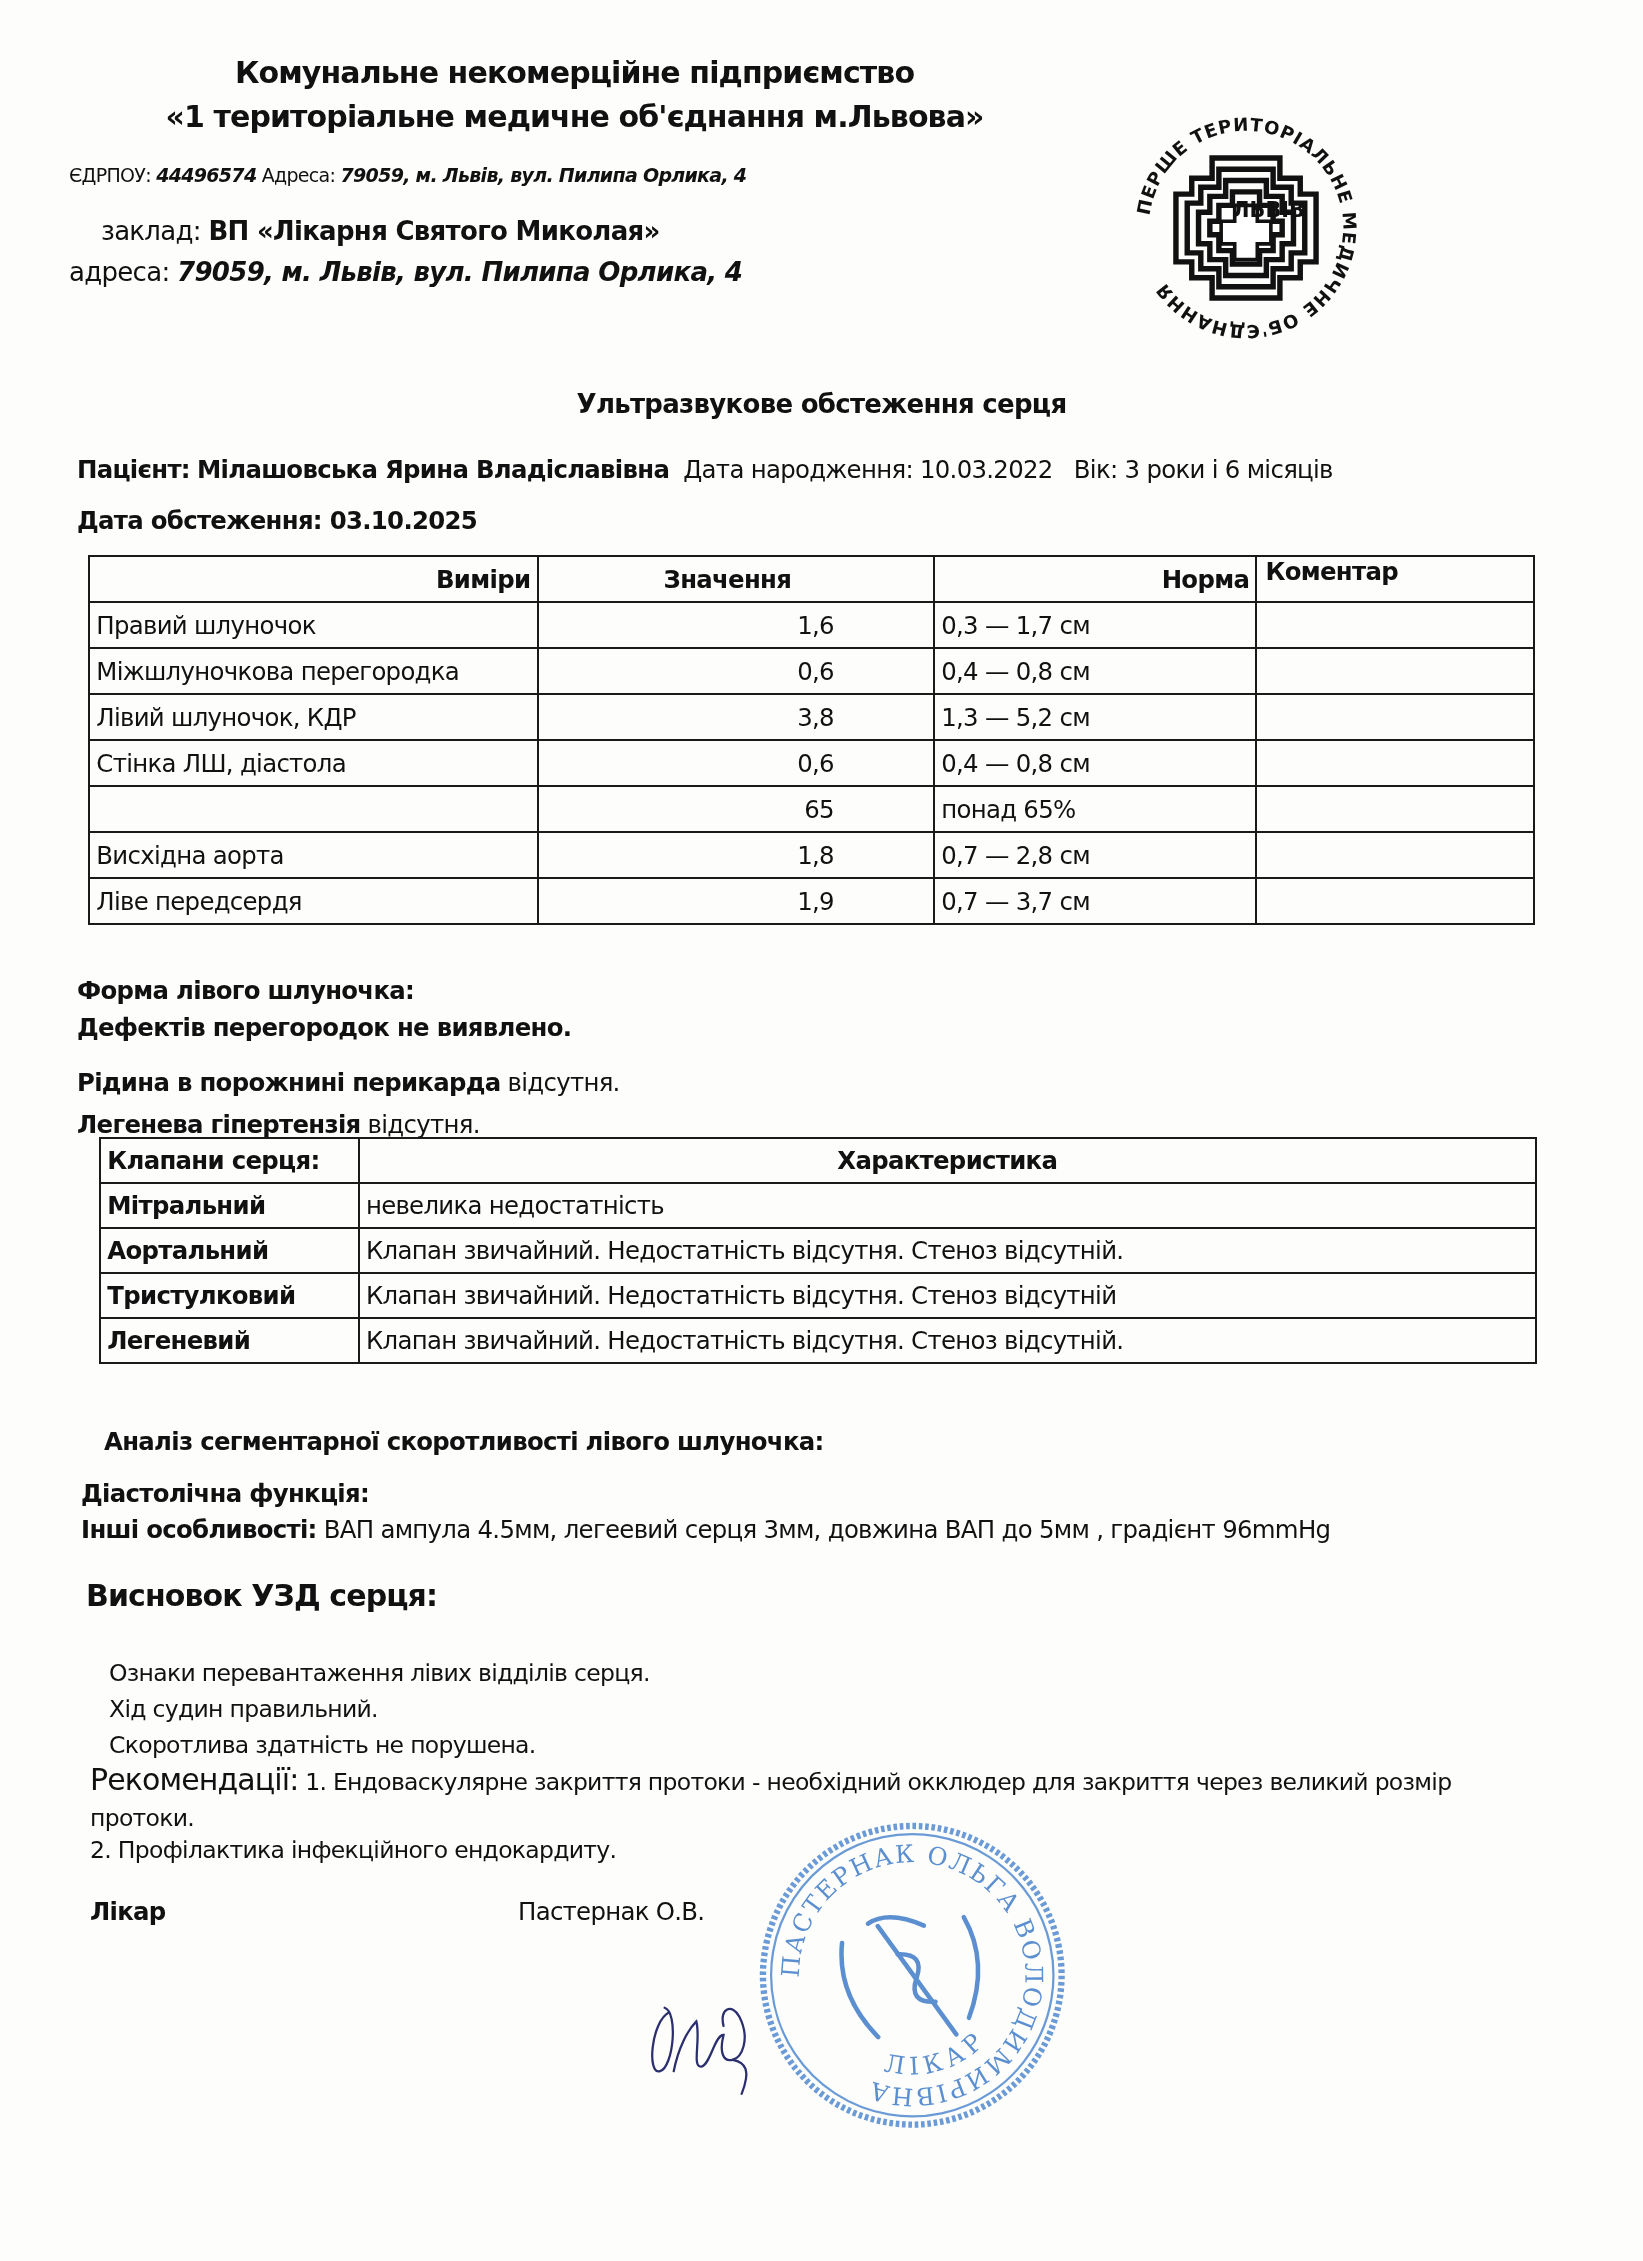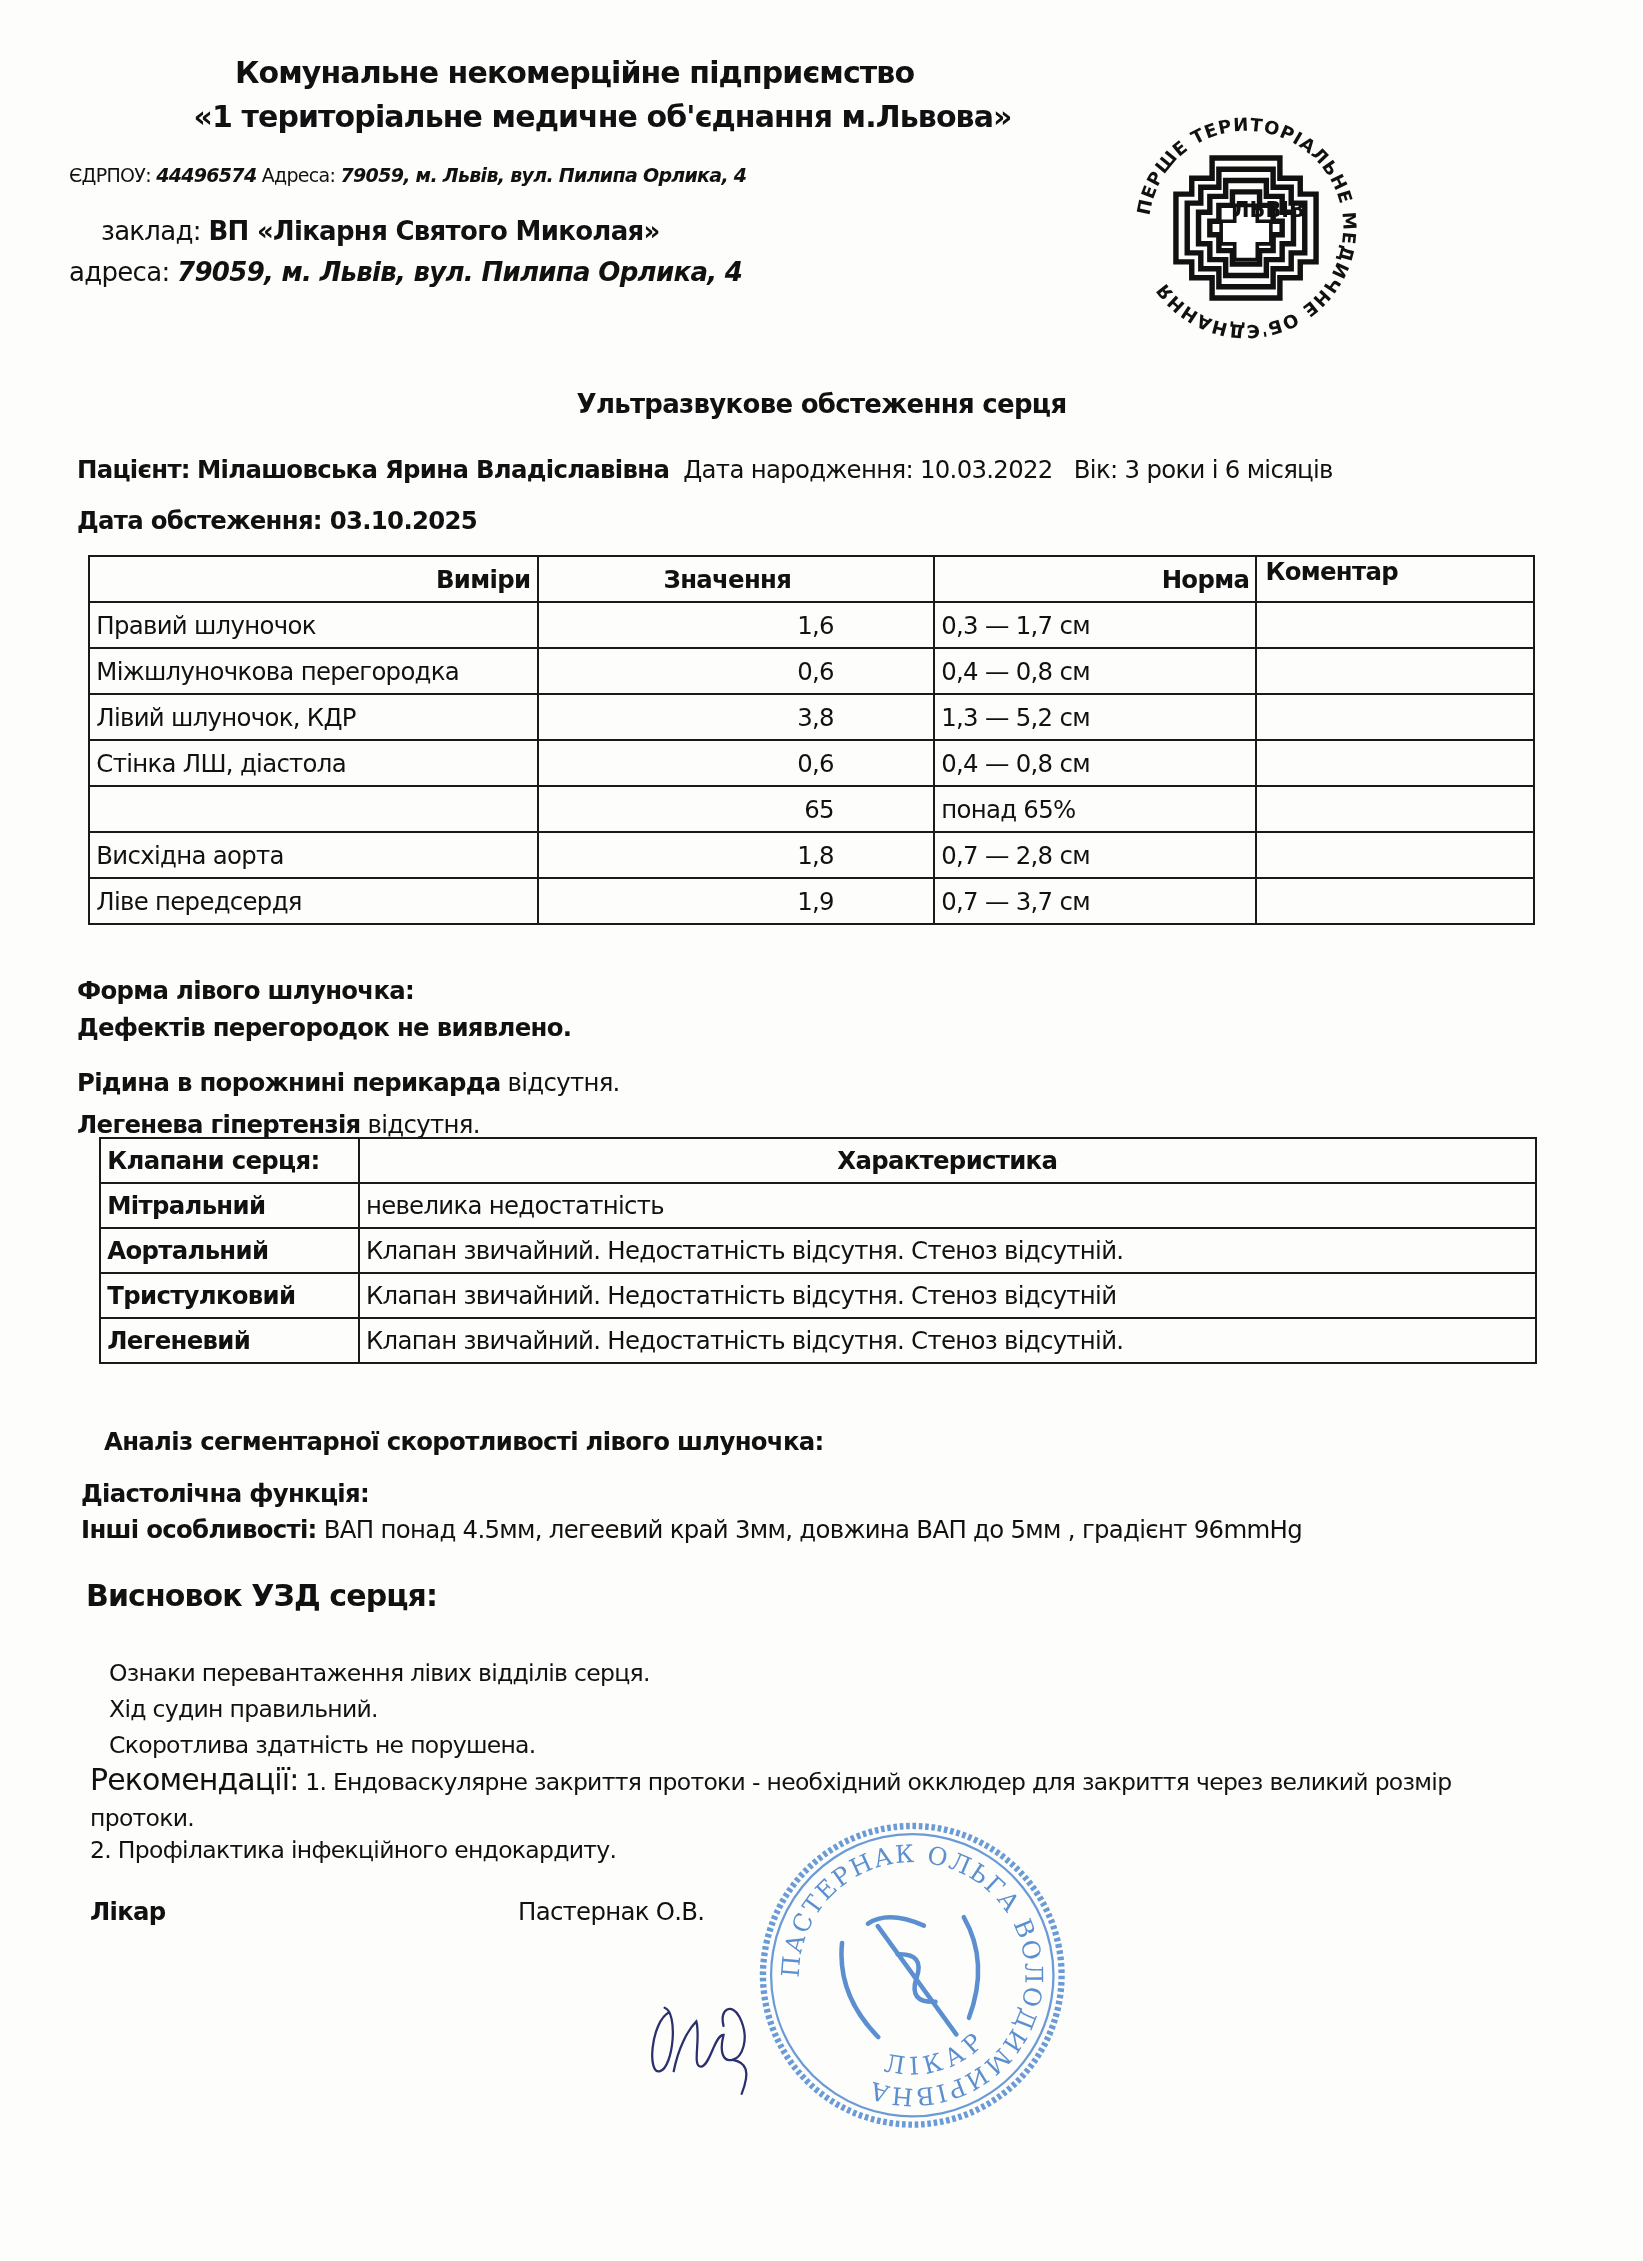--- a/index.html
+++ b/index.html
@@ -14,21 +14,21 @@
   .page {
     position: absolute; left: 0; top: 0; width: 1643px; height: 2483px;
     background: #fdfdfc;
   }
   .abs { position: absolute; white-space: nowrap; }
   .b { font-weight: bold; }
   .i { font-style: italic; }
 
   
   .org1 { left: 0; width: 1149px; text-align: center; top: 55px; font-size: 30px; font-weight: bold; letter-spacing: -0.9px; }
-  .org2 { left: 0; width: 1149px; text-align: center; top: 99px; font-size: 30px; font-weight: bold; letter-spacing: -0.9px; padding-left: 28px; }
+  .org2 { left: 0; width: 1149px; text-align: center; top: 99px; font-size: 30px; font-weight: bold; letter-spacing: -0.9px; }
   .edrpou { left: 69px; top: 164px; font-size: 19px; letter-spacing: -0.7px; }
   .inst { left: 69px; top: 216px; font-size: 26px; letter-spacing: -0.7px; margin-left: 32px; }
   .inst-addr { left: 69px; top: 257px; font-size: 26px; letter-spacing: -0.7px; }
 
   .logo { left: 1133px; top: 115px; width: 226px; height: 226px; }
 
   .title { left: 0; width: 1643px; text-align: center; top: 389px; font-size: 26px; font-weight: bold; letter-spacing: -0.7px; }
   .patient { left: 77px; top: 455px; font-size: 24.4px; letter-spacing: -0.7px; }
   .exam-date { left: 77px; top: 506px; font-size: 24.4px; font-weight: bold; letter-spacing: -0.7px; }
 
@@ -218,21 +218,21 @@
       <td class="v1">Легеневий</td>
       <td class="v2">Клапан звичайний. Недостатність відсутня. Стеноз відсутній.</td>
     </tr>
   </tbody>
     </table>
 
   <div class="abs segm">Аналіз сегментарної скоротливості лівого шлуночка:</div>
   <div class="abs diast">Діастолічна функція:</div>
   <div class="abs other">
     <span class="b">Інші особливості:</span>
-    <span>ВАП понад 4.5мм, легеевий край 3мм, довжина ВАП до 5мм , градієнт 96mmHg</span>
+    <span>ВАП ампула 4.5мм, легеевий серця 3мм, довжина ВАП до 5мм , градієнт 96mmHg</span>
   </div>
 
   <div class="abs concl-h">Висновок УЗД серця:</div>
   <div class="abs concl" style="top:1659px">Ознаки перевантаження лівих відділів серця.</div>
   <div class="abs concl" style="top:1695px">Хід судин правильний.</div>
   <div class="abs concl" style="top:1731px">Скоротлива здатність не порушена.</div>
 
   <div class="abs rec">
     <span class="rh">Рекомендації:</span>
     <span>1. Ендоваскулярне закриття протоки - необхідний окклюдер для закриття через великий розмір</span>

